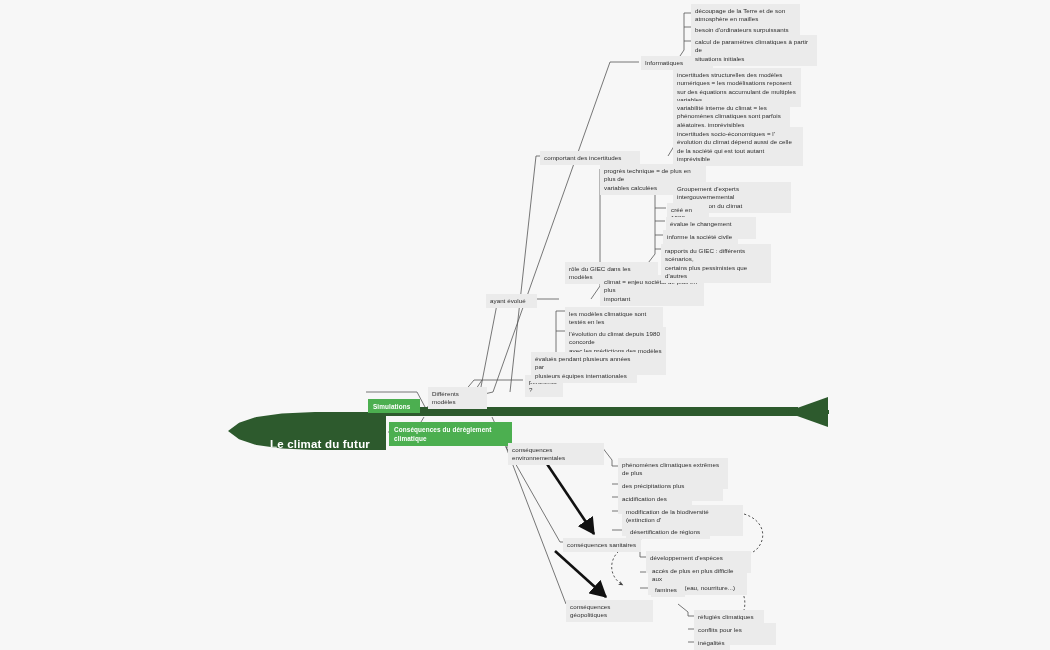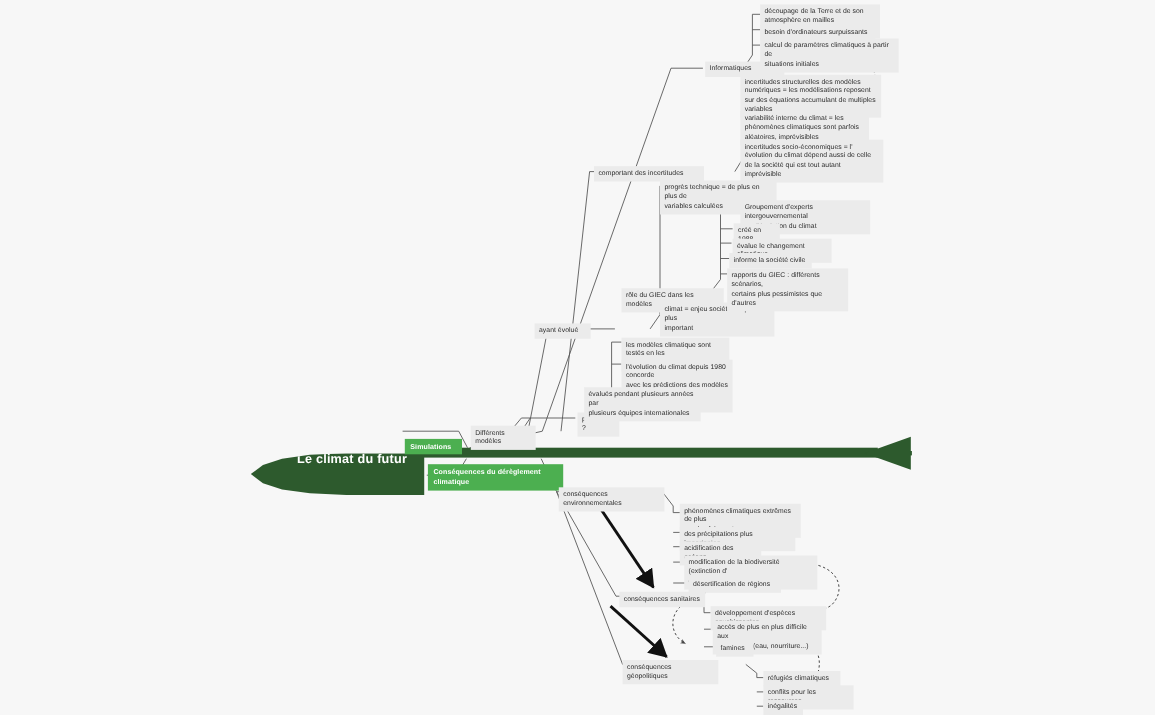--- a/index.html
+++ b/index.html
@@ -25,21 +25,21 @@
     letter-spacing:.05px;
   }
 
   
   #center-node{
     position:absolute;
     left:228px; top:412px;
     width:158px; height:38px;
     background:#2d5a2d;
     clip-path:polygon(0% 50%, 7% 28%, 18% 13%, 34% 4%, 55% 0%, 100% 0%, 100% 100%, 55% 100%, 34% 96%, 18% 87%, 7% 72%);
-    display:flex;align-items:flex-start;justify-content:center;
+    display:flex;align-items:flex-end;justify-content:center;
   }
   #center-label{
     color:#fff;font-weight:bold;font-size:11.5px;
     padding-left:26px;letter-spacing:.2px;
   }
 
   .green-cap{
     position:absolute;
     background:#4caf50;
     color:#fff;

